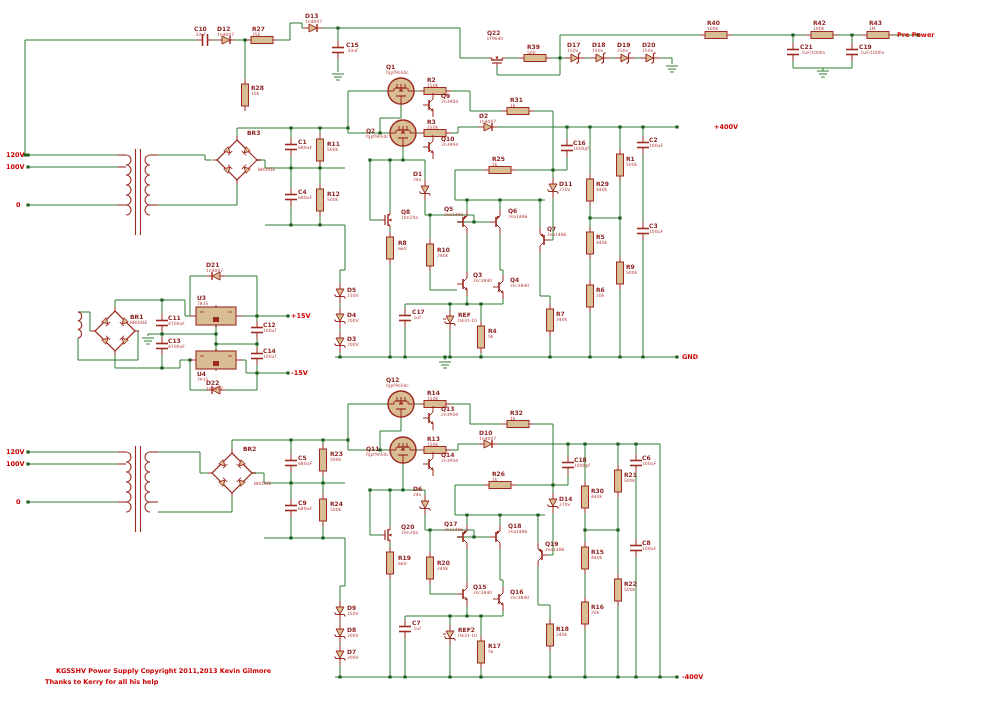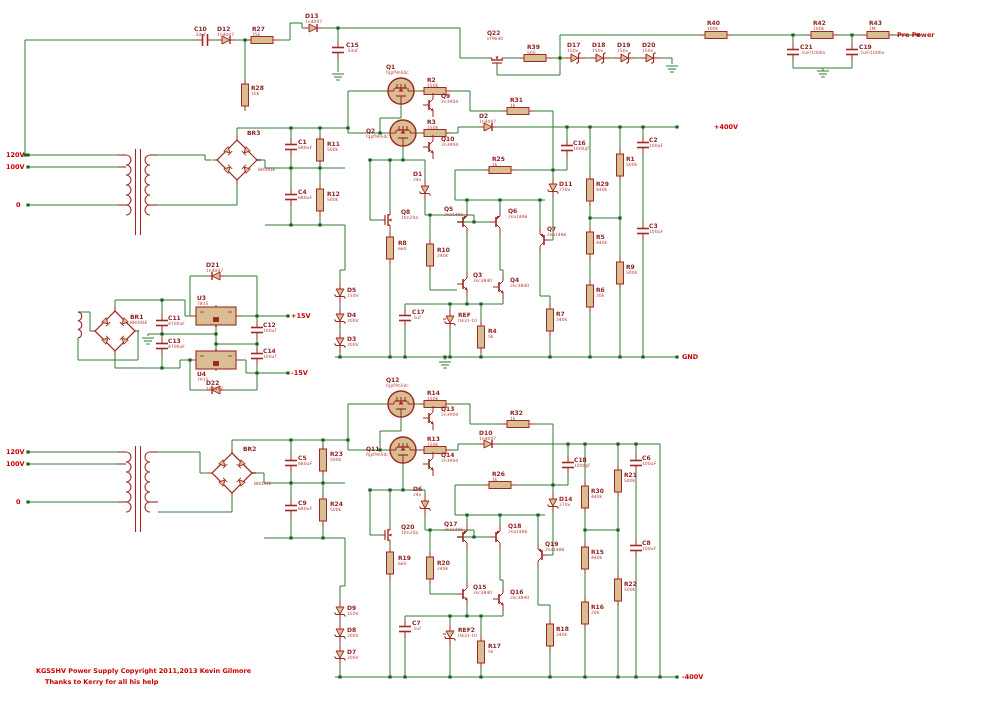--- a/index.html
+++ b/index.html
@@ -10,21 +10,21 @@
   .canvas{position:relative;width:1000px;height:715px;background:var(--bg);
     font-family:"DejaVu Sans","Liberation Sans",sans-serif;overflow:hidden;}
   svg{position:absolute;left:0;top:0;}
   .w{stroke:var(--wire);fill:none;stroke-width:1;}
   .clabel{position:absolute;line-height:1.1;white-space:nowrap;z-index:3;}
   .clabel .r{display:block;font-size:6px;font-weight:bold;color:var(--ref);}
   .clabel .v{display:block;font-size:4.5px;color:var(--val);}
   .netlabel{position:absolute;font-size:6.5px;font-weight:bold;color:var(--net);
     white-space:nowrap;z-index:3;}
   .footer-line{position:absolute;font-size:6.5px;font-weight:bold;color:var(--net);z-index:3;}
-  #footer1{left:36px;top:667px;} #footer2{left:45px;top:678px;}
+  #footer1{left:56px;top:667px;} #footer2{left:45px;top:678px;}
 </style>
 </head>
 <body>
 
 <div class="canvas">
 
   <svg width="1000" height="715" viewBox="0 0 1000 715">
     <defs>
       <g id="sym-res">
         <line x1="0" y1="-16" x2="0" y2="-11" stroke="var(--comp)" stroke-width="1"></line>

